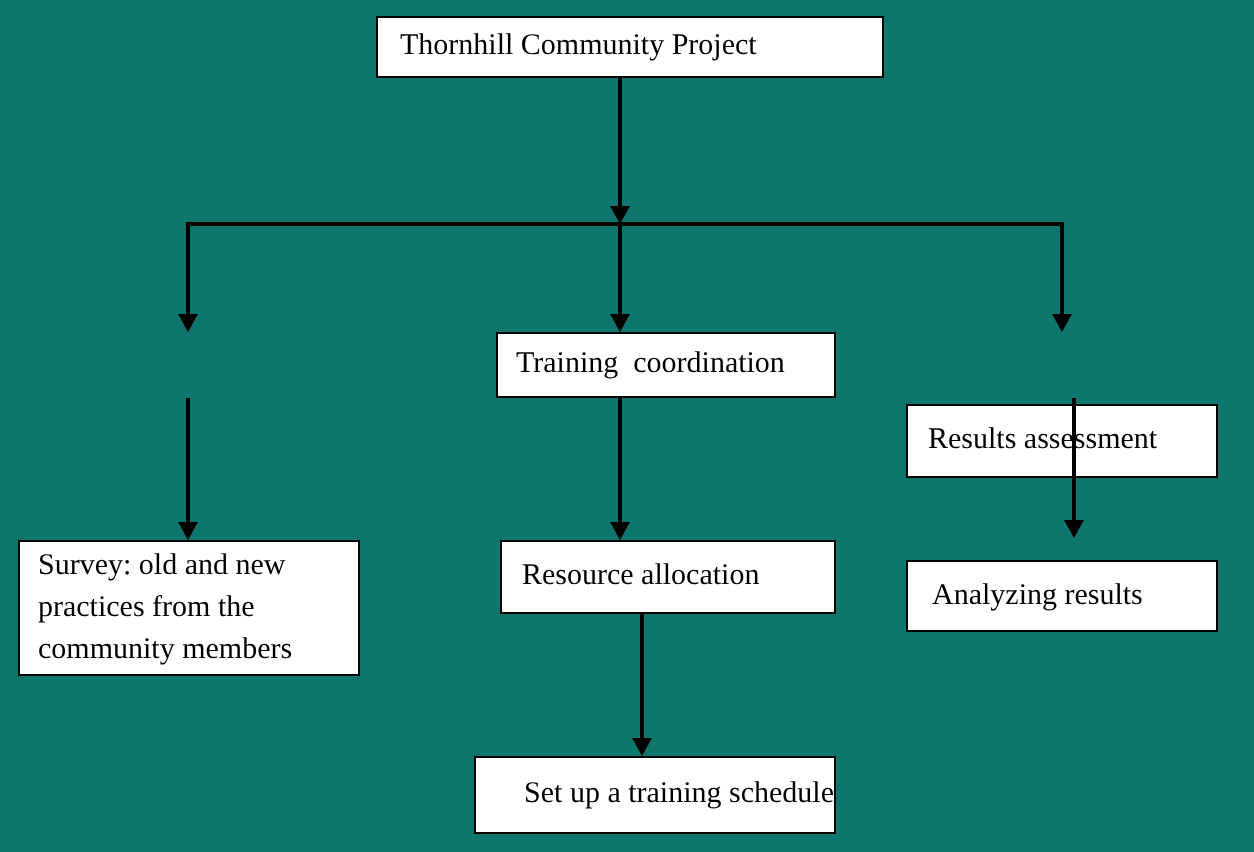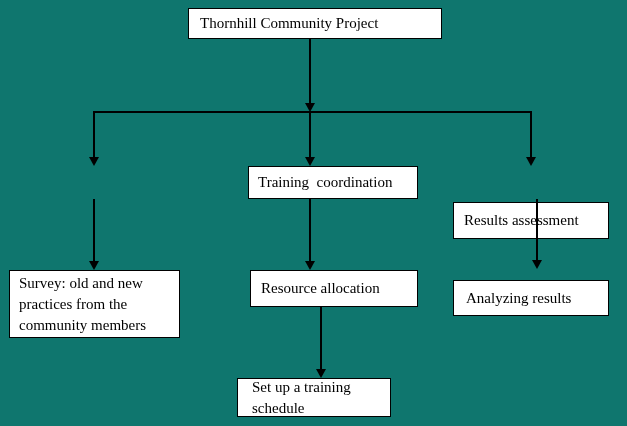--- a/index.html
+++ b/index.html
@@ -98,17 +98,17 @@
     <span class="label">Survey: old and new practices from the community members</span>
   </div>
 
   <div class="node" style="left:453px; top:280px; width:156px; height:36px; padding-left:12px;">
     <span class="label">Analyzing results</span>
   </div>
 
   <div class="vline" style="left:320px; top:307px; height:62px;"></div>
   <div class="arrowhead" style="left:316px; top:369px;"></div>
 
-  <div class="node" style="left:237px; top:378px; width:154px; height:39px; padding-left:14px;">
+  <div class="node" style="left:237px; top:378px; width:181px; height:39px; padding-left:14px;justify-content:flex-end;">
     <span class="label">Set up a training schedule</span>
   </div>
 
 </div>
 
 </body></html>

